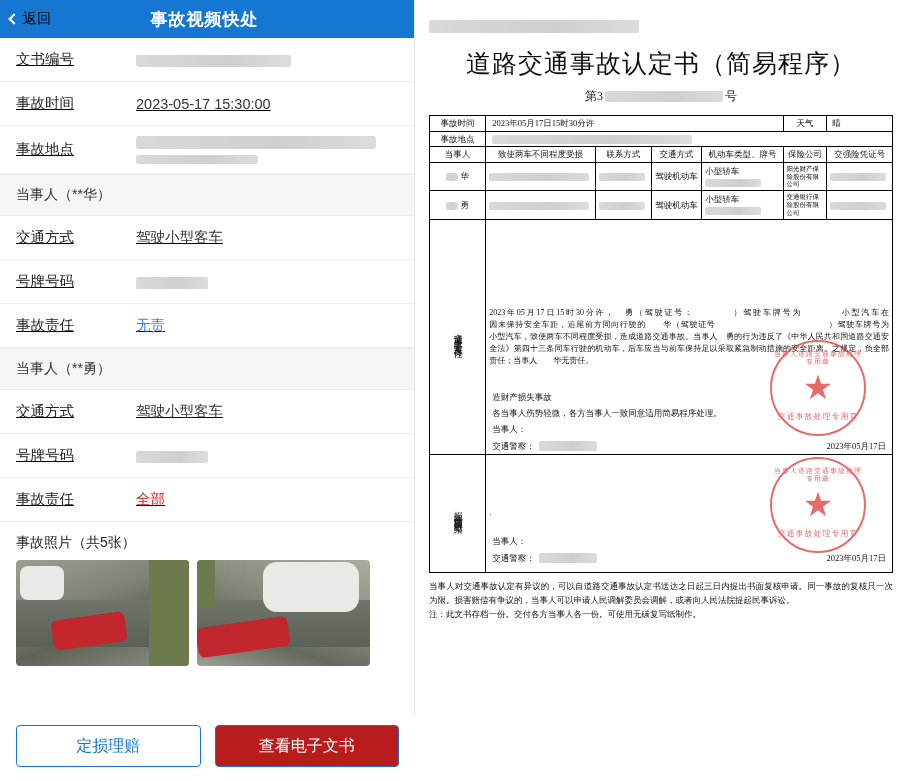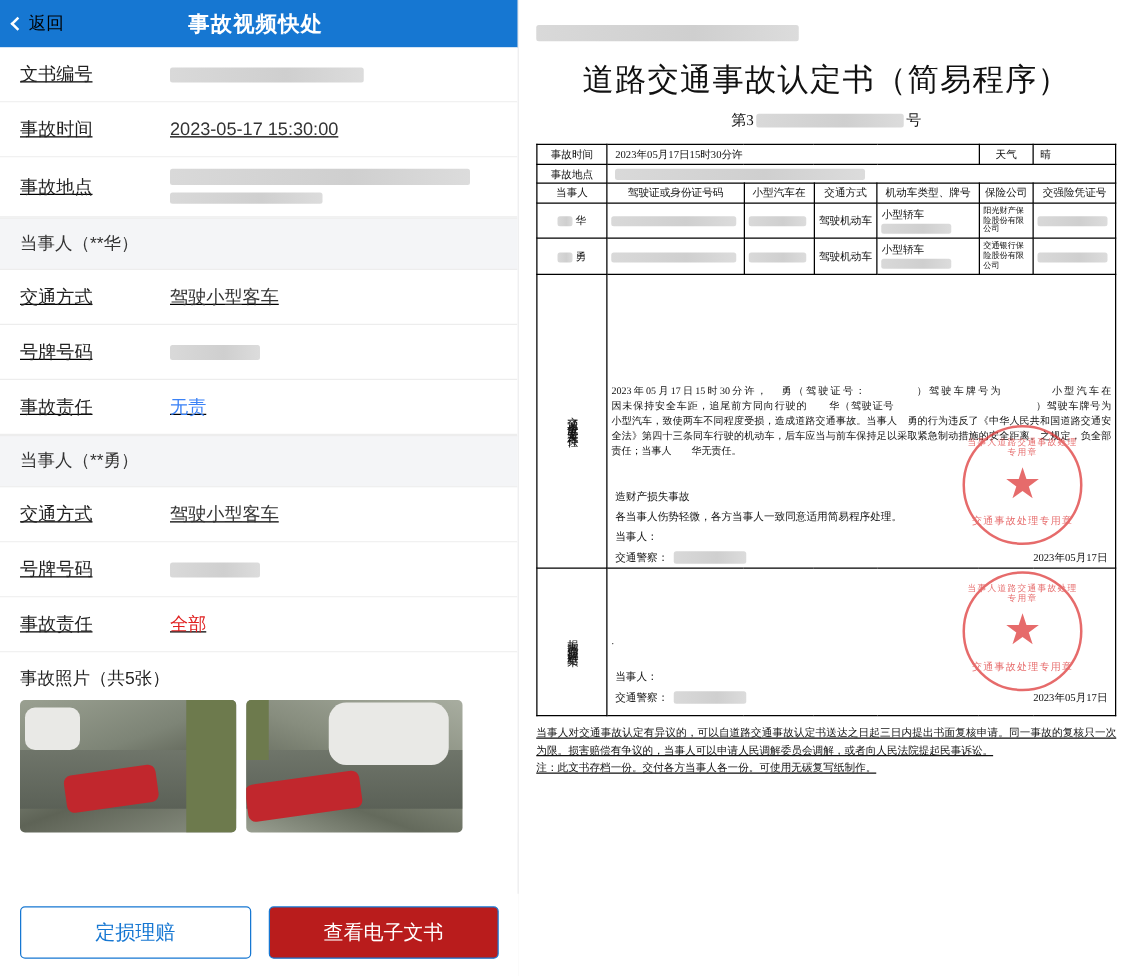--- a/index.html
+++ b/index.html
@@ -302,21 +302,20 @@
     color: #d33;
   }
   .stamp .arc-top { top: 8px; }
   .stamp .arc-bottom { bottom: 12px; font-size: 8px; letter-spacing: 1px; }
   .doc-foot {
     margin-top: 6px;
     font-size: 8.5px;
     line-height: 1.65;
     color: #111;
     text-align: justify;
-    text-decoration: underline;
   }
 </style>
 </head>
 <body>
 
 <div class="page">
 
   <div class="app">
 
     <div class="app-header">
@@ -427,22 +426,22 @@
         <td style="width:66px;padding-left:5px;">晴</td>
       </tr>
       <tr>
         <td class="cell-label">事故地点</td>
         <td colspan="6" style="padding-left:6px;">
           <span class="redact" style="width:200px;height:9px;"></span>
         </td>
       </tr>
       <tr>
         <td class="cell-label">当事人</td>
-        <td class="cell-label" style="width:110px;">驾驶证或身份证号码</td>
-        <td class="cell-label" style="width:56px;">小型汽车在</td>
+        <td class="cell-label" style="width:110px;">致使两车不同程度受损</td>
+        <td class="cell-label" style="width:56px;">联系方式</td>
         <td class="cell-label" style="width:52px;">交通方式</td>
         <td class="cell-label" style="width:82px;">机动车类型、牌号</td>
         <td class="cell-label">保险公司</td>
         <td class="cell-label">交强险凭证号</td>
       </tr>
 
       <tr>
         <td style="text-align:center;">
           <span class="redact" style="width:12px;height:8px;"></span>
           <span>华</span>

